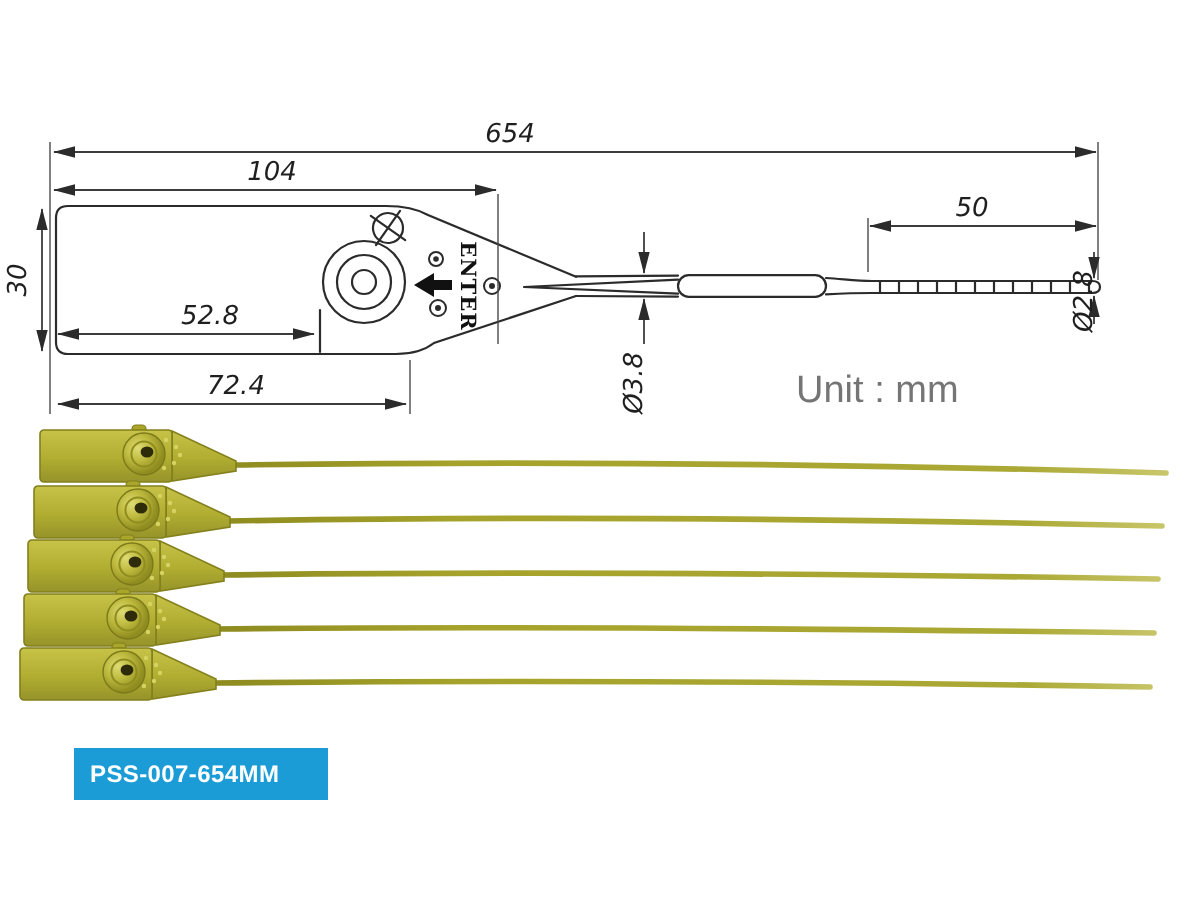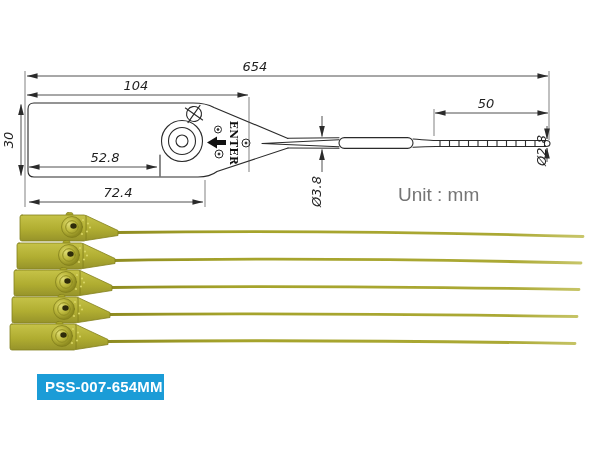--- a/index.html
+++ b/index.html
@@ -17,21 +17,21 @@
   }
   .enter-text{
     font-family:"DejaVu Serif",serif;font-weight:bold;font-size:10.5px;
     fill:#111;letter-spacing:.5px;
   }
   .outline{stroke:#2b2b2b;stroke-width:1.1;fill:none;stroke-linecap:round;}
   .dimline{stroke:#3c3c3c;stroke-width:.9;fill:none;}
   .extline{stroke:#4a4a4a;stroke-width:.7;fill:none;}
   #product-label{
     position:absolute;left:37px;top:374px;width:127px;height:26px;
-    background:#1b9cd7;color:#ffffff;font-weight:bold;font-size:15px;
+    background:#1b9cd7;color:#ffffff;font-weight:bold;font-size:12px;
     line-height:26px;padding-left:8px;box-sizing:border-box;
     letter-spacing:.2px;font-family:"Liberation Sans",sans-serif;
   }
 </style>
 </head>
 <body>
 
 <div id="stage">
 
   <svg width="600" height="450" viewBox="0 0 600 450">

